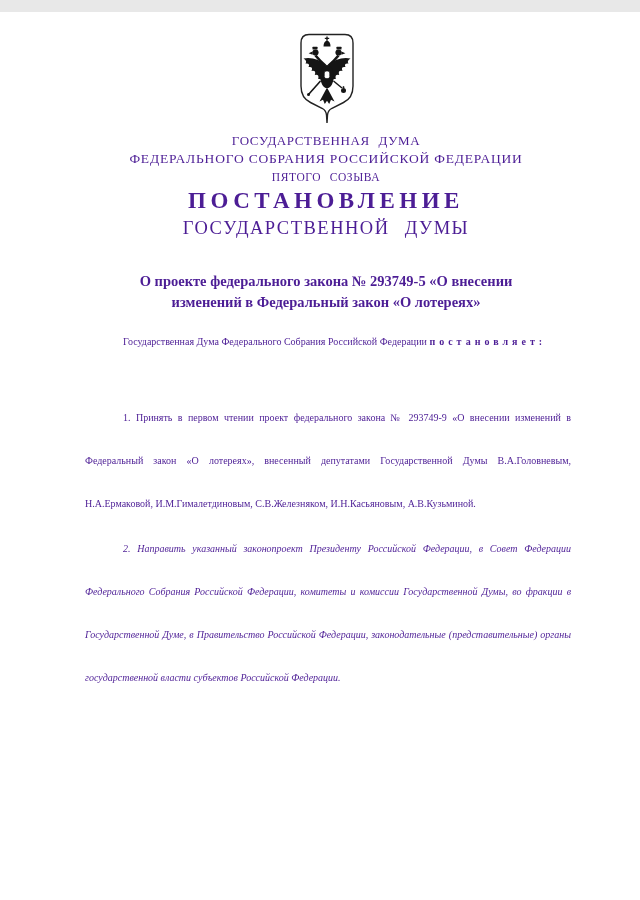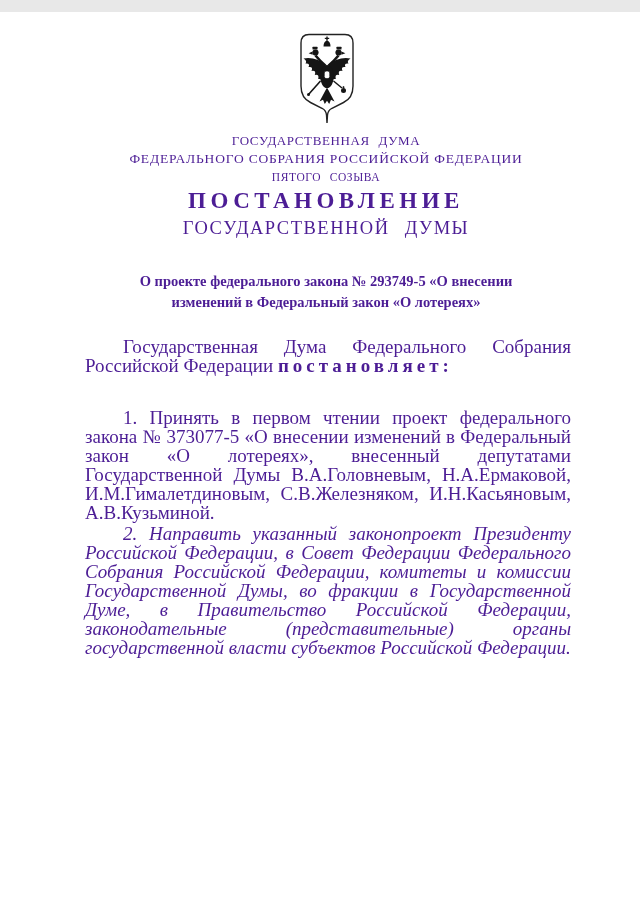--- a/index.html
+++ b/index.html
@@ -16,22 +16,22 @@
   .emblem { position: absolute; top: 18px; left: 294px; width: 66px; height: 96px; }
   .centered { position: absolute; left: 6px; width: 640px; text-align: center; }
   .hdr { top: 121px; }
   .hdr-line1 { font-size: 13px; letter-spacing: 0.6px; word-spacing: 5px; }
   .hdr-line2 { font-size: 13.5px; letter-spacing: 0.8px; margin-top: 2px; }
   .hdr-line3 { font-size: 11.5px; letter-spacing: 0.6px; word-spacing: 5px; margin-top: 4px; }
   .title1 { top: 176px; font-size: 23px; font-weight: bold; letter-spacing: 4.5px; }
   .title2 { top: 206px; font-size: 18.5px; letter-spacing: 1.5px; word-spacing: 9px; }
   .subject { top: 259px; font-weight: bold; font-size: 14.5px; line-height: 21px; }
   .bodytext {
-    position: absolute; top: 325px; left: 85px; width: 486px;
-    font-size: 19px; line-height: 19px; text-align: justify;
+    position: absolute; top: 308px; left: 85px; width: 486px;
+    font-size: 10px; line-height: 43px; text-align: justify;
   }
   .para { text-indent: 38px; margin: 0; }
   .p1 { margin-top: 33px; }
   .p2 { margin-top: 2px; font-style: italic; }
   .verb { font-weight: bold; letter-spacing: 4px; }
 </style>
 </head>
 <body>
 
 <div class="page">
@@ -74,17 +74,17 @@
   <div class="centered title1">ПОСТАНОВЛЕНИЕ</div>
   <div class="centered title2">ГОСУДАРСТВЕННОЙ ДУМЫ</div>
 
   <div class="centered subject">
     <div>О проекте федерального закона № 293749-5 «О внесении</div>
     <div>изменений в Федеральный закон «О лотереях»</div>
   </div>
 
   <div class="bodytext">
     <p class="para preamble"><span>Государственная Дума Федерального Собрания Российской Федерации</span> <span class="verb">постановляет:</span></p>
-    <p class="para p1">1. Принять в первом чтении проект федерального закона № 373077-5 «О внесении изменений в Федеральный закон «О лотереях», внесенный депутатами Государственной Думы В.А.Головневым, Н.А.Ермаковой, И.М.Гималетдиновым, С.В.Железняком, И.Н.Касьяновым, А.В.Кузьминой.</p>
+    <p class="para p1">1. Принять в первом чтении проект федерального закона № 293749-9 «О внесении изменений в Федеральный закон «О лотереях», внесенный депутатами Государственной Думы В.А.Головневым, Н.А.Ермаковой, И.М.Гималетдиновым, С.В.Железняком, И.Н.Касьяновым, А.В.Кузьминой.</p>
     <p class="para p2">2. Направить указанный законопроект Президенту Российской Федерации, в Совет Федерации Федерального Собрания Российской Федерации, комитеты и комиссии Государственной Думы, во фракции в Государственной Думе, в Правительство Российской Федерации, законодательные (представительные) органы государственной власти субъектов Российской Федерации.</p>
   </div>
 
 </div>
 
 </body></html>

